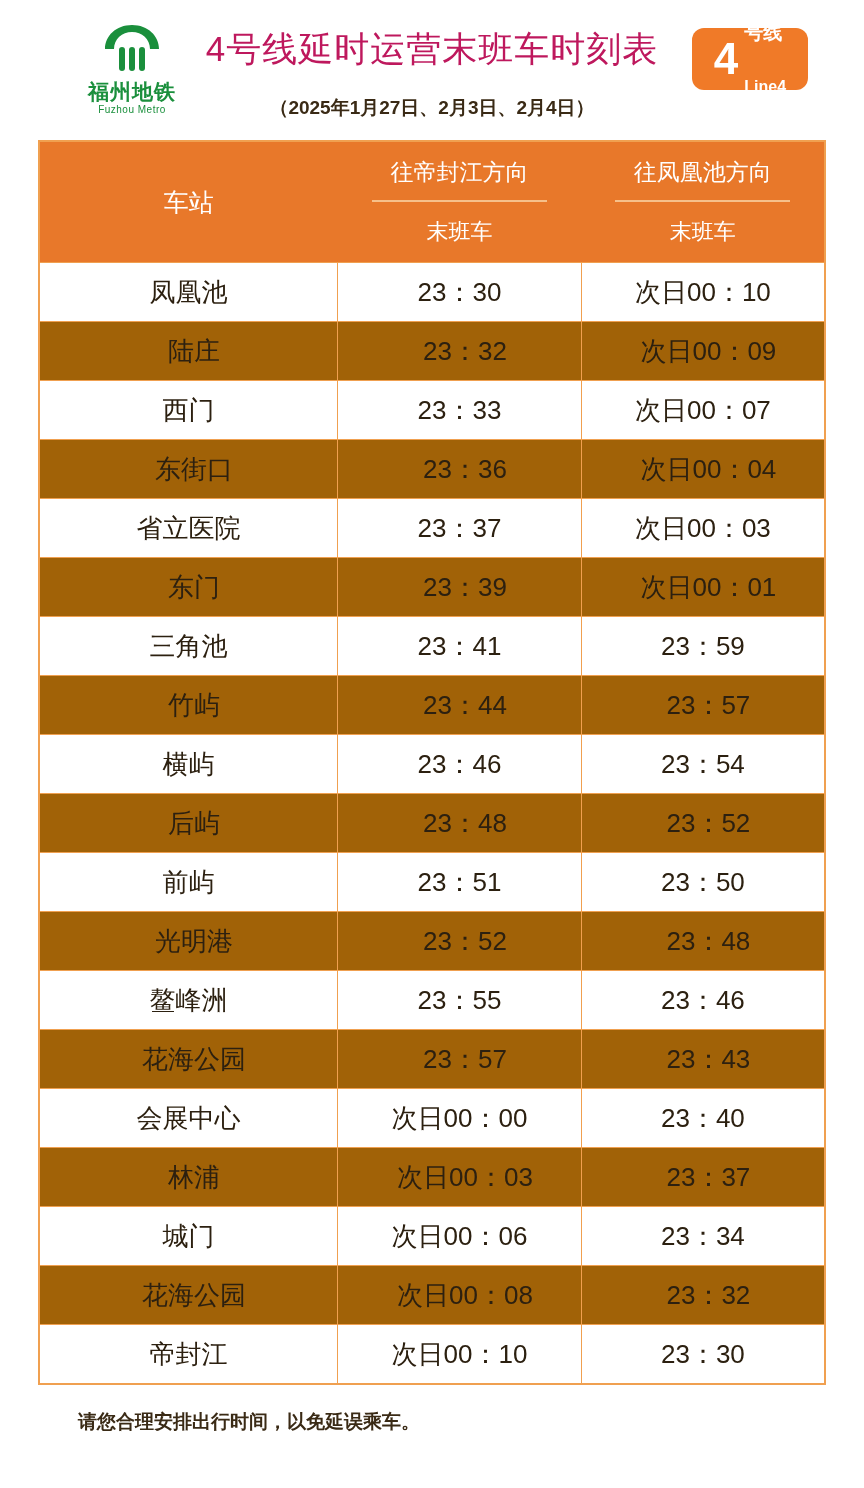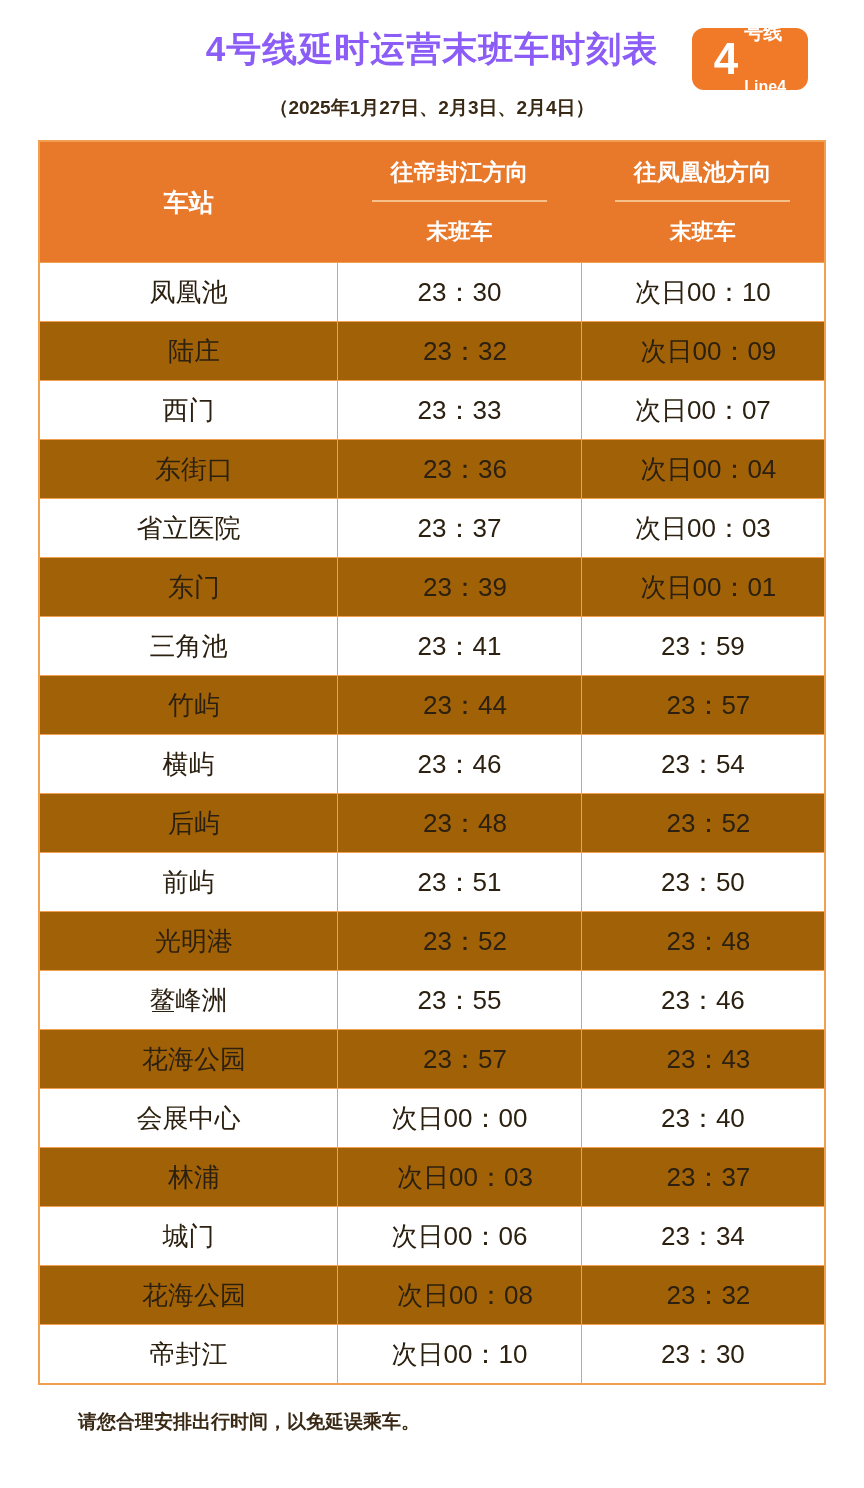--- a/index.html
+++ b/index.html
@@ -55,22 +55,22 @@
   }
   .title-wrap {
     position: absolute;
     left: 0;
     right: 0;
     top: 26px;
     text-align: center;
   }
   .main-title {
     font-size: 35px;
-    font-weight: bold;
-    color: #8b5cf6;
+    font-weight: normal;
+    color: #be185d;
     letter-spacing: 1px;
   }
   .sub-title {
     margin-top: 22px;
     font-size: 19px;
     color: #3a2a15;
     font-weight: bold;
   }
   .line-badge {
     position: absolute;
@@ -117,21 +117,21 @@
     table-layout: fixed;
   }
   .table col.c1 { width: 38%; }
   .table col.c2 { width: 31%; }
   .table col.c3 { width: 31%; }
 
   .thead-cell {
     background: #e8782a;
     color: #ffffff;
     text-align: center;
-    font-weight: bold;
+    font-weight: normal;
     border: none;
   }
   .th-station {
     font-size: 25px;
     height: 116px;
     vertical-align: middle;
   }
   .th-dir {
     font-size: 23px;
     height: 58px;
@@ -178,20 +178,32 @@
     font-weight: bold;
   }
 </style>
 </head>
 <body>
 
 <div class="page">
 
   <div class="header">
 
+    <div class="logo">
+      <div class="logo-mark">
+        <svg viewBox="0 0 64 56" width="64" height="56" aria-hidden="true">
+          <path d="M32 3 C16 3 5 14 5 27 h9 c0-10 8-17 18-17 s18 7 18 17 h9 C59 14 48 3 32 3 Z" fill="#1a8f3c"></path>
+          <rect x="19" y="25" width="6" height="24" rx="3" fill="#1a8f3c"></rect>
+          <rect x="29" y="25" width="6" height="24" rx="3" fill="#1a8f3c"></rect>
+          <rect x="39" y="25" width="6" height="24" rx="3" fill="#1a8f3c"></rect>
+        </svg>
+      </div>
+      <div class="logo-name">福州地铁</div>
+      <div class="logo-sub">Fuzhou Metro</div>
+    </div>
 
     <div class="title-wrap">
       <div class="main-title">4号线延时运营末班车时刻表</div>
       <div class="sub-title">（2025年1月27日、2月3日、2月4日）</div>
     </div>
 
     <div class="line-badge">
       <span class="num">4</span>
       <span class="txt">
         <span class="cn">号线</span>

